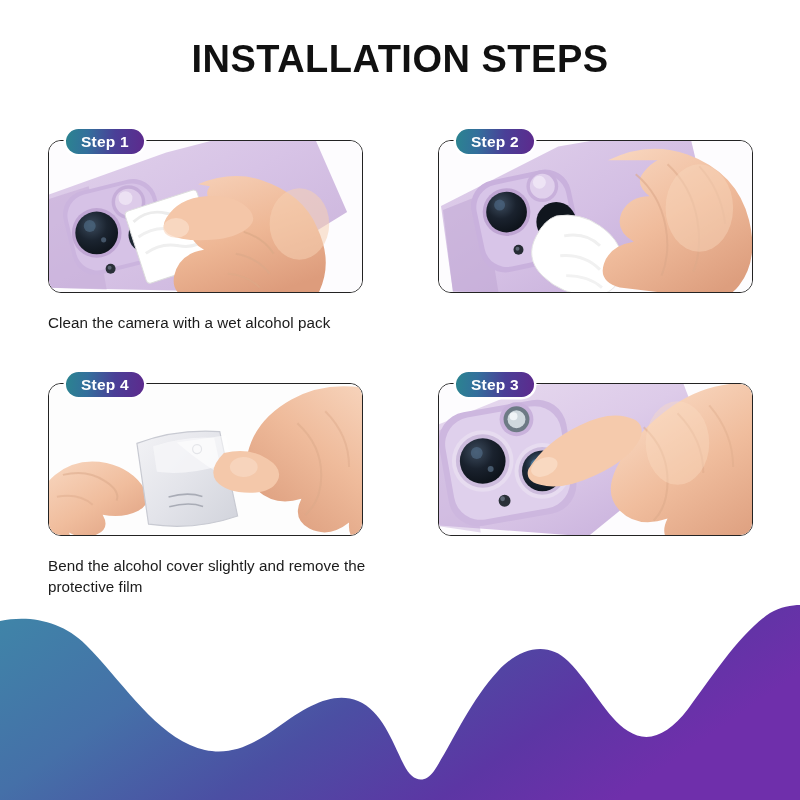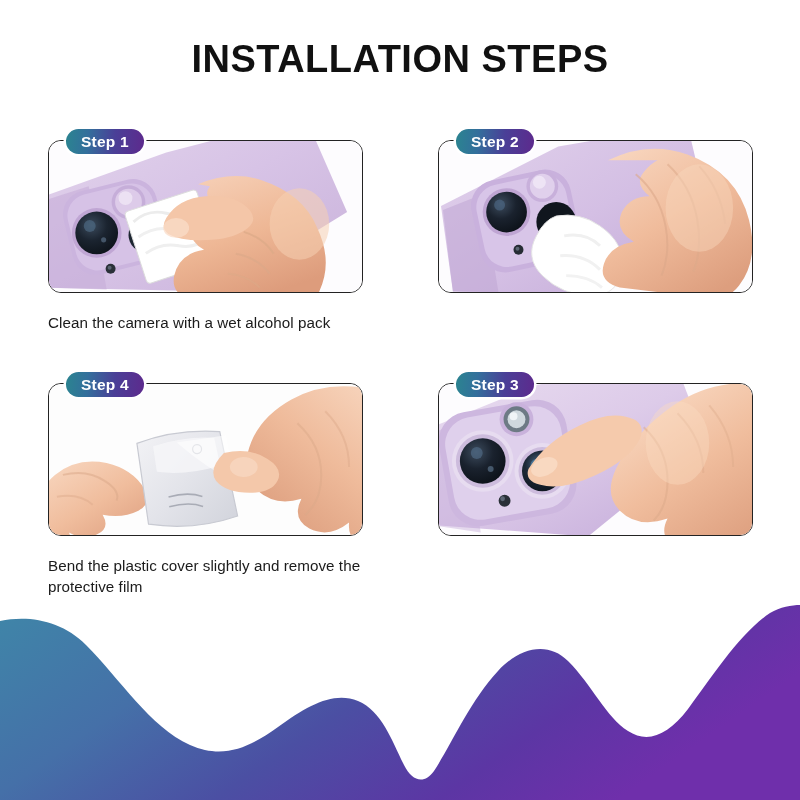--- a/index.html
+++ b/index.html
@@ -282,21 +282,21 @@
           <path d="M326 6 q-46 -10 -82 10 q-36 20 -44 54 q-6 24 10 38 q18 16 44 8 q-10 20 8 30 q20 10 40 -6 q-2 20 18 22 q22 2 32 -18 l0 -138 Z" fill="url(#p3skinR)"></path>
           <path d="M250 40 q24 22 24 52 q0 26 -16 40" stroke="#dba98a" stroke-width="2" fill="none" opacity="0.5"></path>
           <path d="M278 28 q24 24 24 56" stroke="#dba98a" stroke-width="2" fill="none" opacity="0.45"></path>
 
           <path d="M176 70 q26 -6 44 6 q16 10 10 22 q-6 12 -28 12 q-24 0 -34 -12 q-8 -12 8 -28 Z" fill="#f4c8aa"></path>
           <ellipse cx="196" cy="84" rx="14" ry="10" fill="#f9dcc8" opacity="0.6"></ellipse>
         </svg>
       </div>
     </div>
     <div class="step-badge">Step 4</div>
-    <div class="step-caption">Bend the plastic cover slightly and remove the protective film</div>
+    <div class="step-caption">Bend the alcohol cover slightly and remove the protective film</div>
   </div>
 
   <div class="step-block col-right row-bottom">
     <div class="step-card">
       <div class="step-photo">
         <svg class="photo-svg" viewBox="0 0 315 153" preserveAspectRatio="xMidYMid slice">
           <defs>
             <linearGradient id="p4body" x1="0" y1="0" x2="0.8" y2="1">
               <stop offset="0" stop-color="#eadff1"></stop>
               <stop offset="0.55" stop-color="#ddcbe9"></stop>

